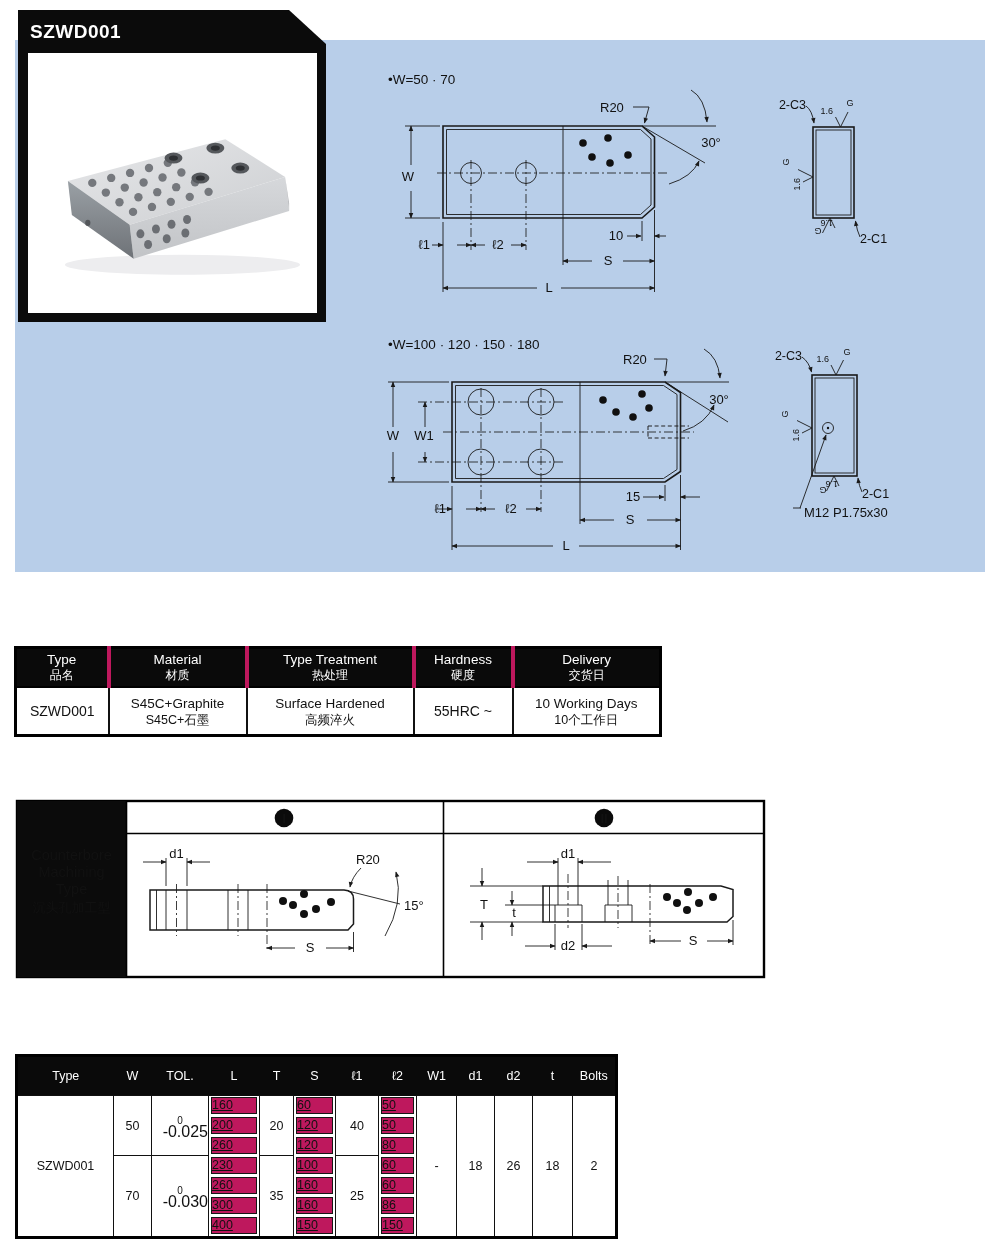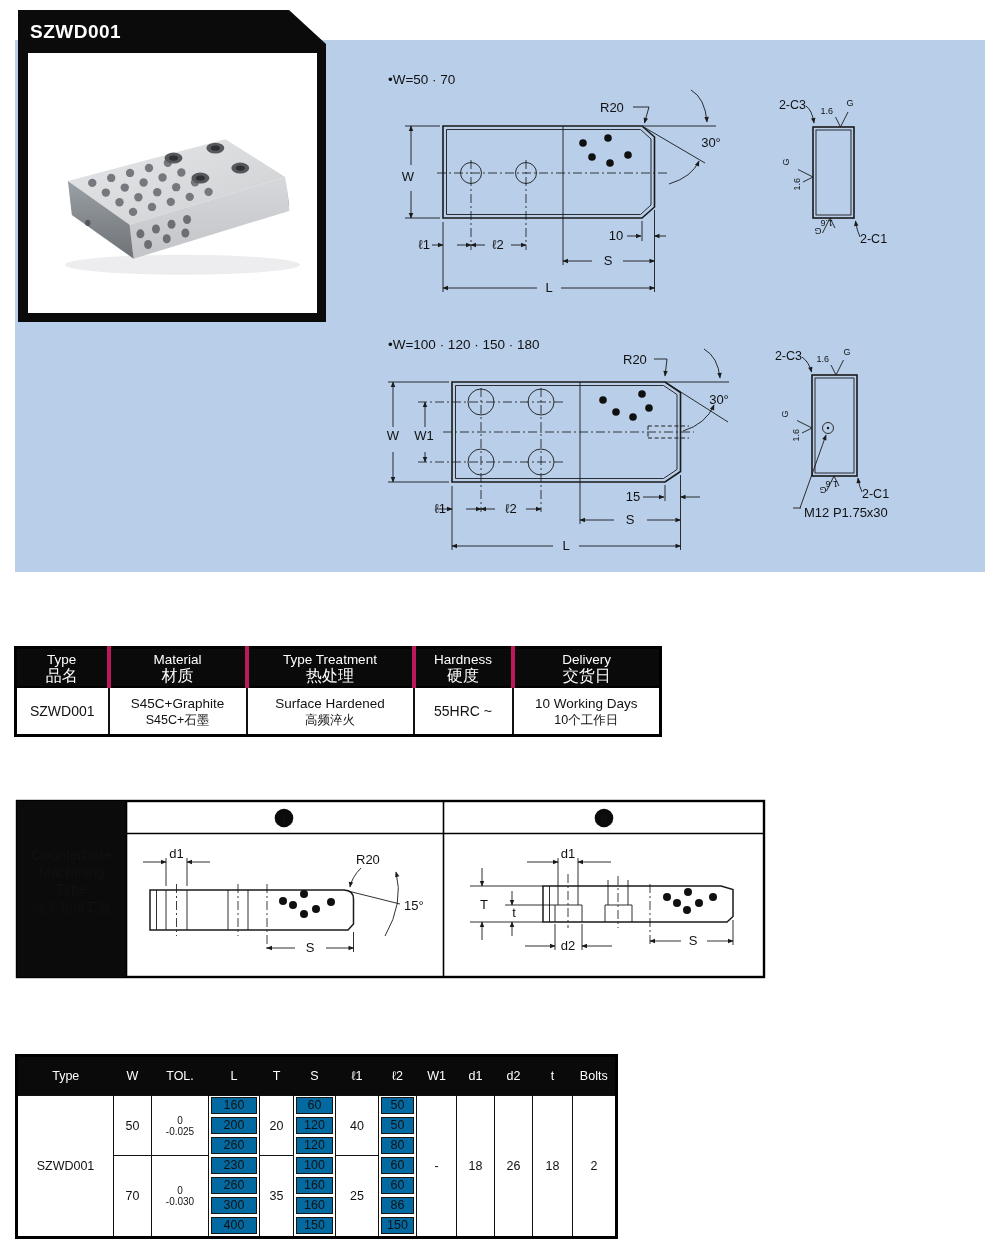--- a/index.html
+++ b/index.html
@@ -14,36 +14,36 @@
   .card-title{position:absolute;left:12px;top:11px;color:#fff;font-size:19px;font-weight:bold;letter-spacing:.5px;}
   .photo{position:absolute;left:10px;top:43px;width:289px;height:260px;background:#ffffff;}
   .photo svg{display:block;}
   
   table{border-collapse:collapse;table-layout:fixed;}
   .spec{position:absolute;left:14px;top:646px;width:645px;border:3px solid #000;}
   .spec th{background:#0a0a0a;color:#fff;font-weight:normal;height:37px;padding:0;
            border-left:4px solid #be185d;border-bottom:2px solid #000;}
   .spec th:first-child{border-left:none;}
   .spec th .en{display:block;font-size:13.5px;line-height:16px;}
-  .spec th .zh{display:block;font-size:16px;line-height:15px;}
+  .spec th .zh{display:block;font-size:12px;line-height:15px;}
   .spec td{border:2px solid #111;text-align:center;height:46px;padding:0;background:#fff;}
   .spec td .en{display:block;font-size:13.5px;line-height:17px;}
   .spec td .zh{display:block;font-size:12.5px;line-height:16px;}
   .spec .one{font-size:14px;}
   
   .cbsvg{position:absolute;left:14px;top:798px;}
   
   .dims{position:absolute;left:15px;top:1054px;width:600px;border:3px solid #000;}
   .dims th{background:#0a0a0a;color:#fff;font-weight:normal;font-size:12.5px;height:38px;padding:0;}
   .dims td{border:1.6px solid #111;text-align:center;font-size:12.5px;padding:0;height:20px;background:#fff;}
   .dims td.boxed{border:none;padding:0;}
   .dims td.boxed .box{margin:1px 2px;border:1.5px solid #161616;height:15px;line-height:15px;
-                      text-align:center;font-size:12.5px;background:#0369a1;}
+                      text-align:left;font-size:12.5px;background:#be185d;text-decoration:underline;}
   .dims .tol .u{display:block;font-size:10px;line-height:10px;margin-top:2px;}
-  .dims .tol .d{display:block;font-size:10px;line-height:11px;}
+  .dims .tol .d{display:block;font-size:16px;line-height:11px;text-align:right;}
   
   svg text{font-family:"Liberation Sans","DejaVu Sans",sans-serif;fill:#111;}
   .lab{font-size:13px;}
   .note{font-size:13.5px;}
   .sm{font-size:9px;}
   .md{font-size:12.5px;}
   .ln{stroke:#1a1a1a;stroke-width:1.6;fill:none;}
   .ln2{stroke:#1a1a1a;stroke-width:1.5;fill:none;}
   .tn{stroke:#1a1a1a;stroke-width:0.9;fill:none;}
   .cl{stroke:#1a1a1a;stroke-width:0.85;fill:none;stroke-dasharray:9 3 2 3;}

